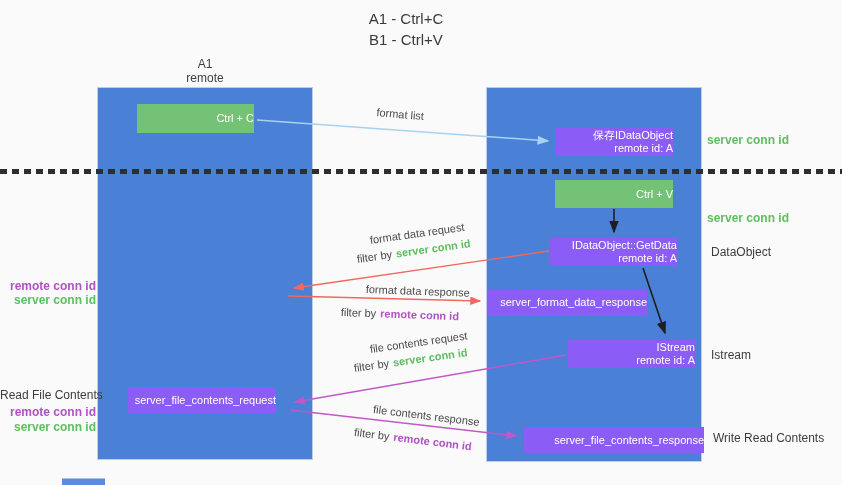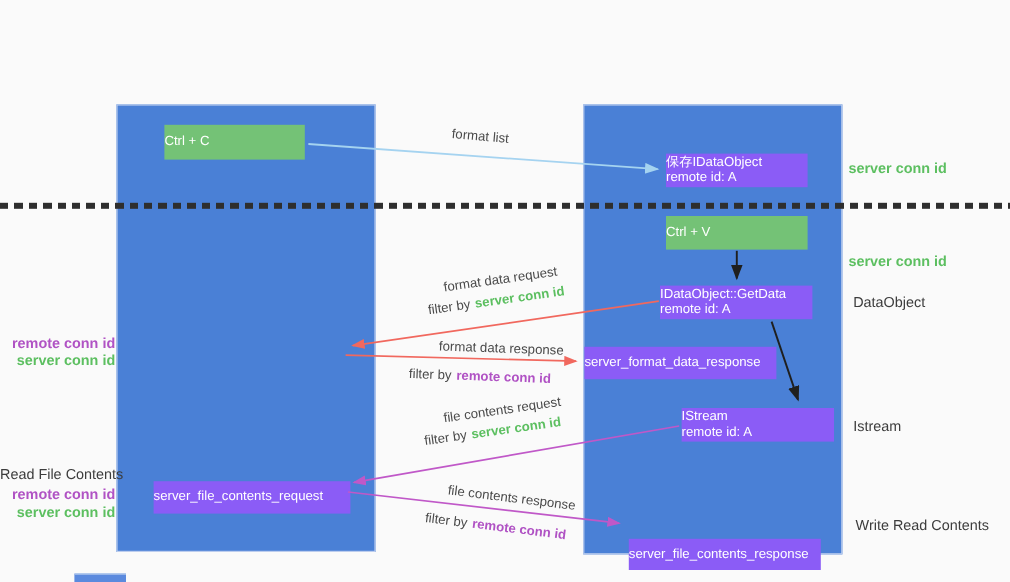--- a/index.html
+++ b/index.html
@@ -6,40 +6,48 @@
   .stage{
     position:relative;width:842px;height:485px;background:#fafafa;
     font-family:"Liberation Sans", sans-serif;overflow:hidden;color:#3c3c3c;
   }
   .abs{position:absolute;}
   .title{left:256px;top:8px;width:300px;text-align:center;font-size:15px;line-height:21px;color:#3a3a3a;}
   .lane-header{text-align:center;font-size:12px;line-height:14px;color:#3f3f3f;}
   .lane{background:#4a80d6;border:1px solid #bccdee;box-sizing:border-box;}
   .dotted{left:0;top:169px;width:842px;height:5px;
     background:repeating-linear-gradient(to right,#2e2e2e 0 7px,transparent 7px 12px);}
-  .node{display:flex;flex-direction:column;align-items:flex-start;justify-content:center;
+  .node{display:flex;flex-direction:column;align-items:flex-end;justify-content:center;
     color:#ffffff;font-size:11px;line-height:13px;text-align:center;box-sizing:border-box;}
   .green-box{background:#74c276;}
   .orange-box{background:#8b5cf6;}
   .side-label{font-size:12px;line-height:14px;white-space:nowrap;}
   .green-text{color:#5cbf60;font-weight:bold;}
   .purple-text{color:#b052c4;font-weight:bold;}
   .dark-text{color:#3c3c3c;}
   .left-col{left:0;width:96px;text-align:right;}
   .edge-label{font-size:11px;line-height:13px;white-space:nowrap;color:#4a4a4a;transform-origin:left top;}
   .edge-label .pre{margin-right:4px;color:#4a4a4a;}
   svg.overlay{position:absolute;left:0;top:0;pointer-events:none;}
   .artifact{left:62px;top:478px;width:43px;height:7px;background:#5b8ade;border-top:1px solid #a9c2ec;}
 </style>
 </head>
 <body>
 
 <div class="stage">
 
+  <div class="abs title">
+    <div>A1 - Ctrl+C</div>
+    <div>B1 - Ctrl+V</div>
+  </div>
 
+  <div class="abs lane-header" style="left:155px;top:57px;width:100px;">
+    <div>A1</div>
+    <div>remote</div>
+  </div>
 
   <div class="abs lane" style="left:97px;top:87px;width:216px;height:373px;"></div>
   <div class="abs lane" style="left:486px;top:87px;width:216px;height:375px;"></div>
 
   <div class="abs dotted"></div>
 
   <div class="abs node green-box" style="left:137px;top:104px;width:117px;height:29px;">
     <span>Ctrl + C</span>
   </div>
 
@@ -60,25 +68,25 @@
 
   <div class="abs node orange-box" style="left:487px;top:289px;width:160px;height:27px;">
     <span>server_format_data_response</span>
   </div>
 
   <div class="abs node orange-box" style="left:568px;top:340px;width:127px;height:28px;">
     <span>IStream</span>
     <span>remote id: A</span>
   </div>
 
-  <div class="abs node orange-box" style="left:128px;top:401px;width:164px;height:27px;">
+  <div class="abs node orange-box" style="left:128px;top:387px;width:148px;height:27px;">
     <span>server_file_contents_request</span>
   </div>
 
-  <div class="abs node orange-box" style="left:524px;top:449px;width:160px;height:26px;">
+  <div class="abs node orange-box" style="left:524px;top:427px;width:180px;height:26px;">
     <span>server_file_contents_response</span>
   </div>
 
   <div class="abs side-label green-text" style="left:707px;top:133px;">server conn id</div>
   <div class="abs side-label green-text" style="left:707px;top:211px;">server conn id</div>
   <div class="abs side-label dark-text" style="left:711px;top:245px;">DataObject</div>
   <div class="abs side-label dark-text" style="left:711px;top:348px;">Istream</div>
   <div class="abs side-label dark-text" style="left:713px;top:431px;">Write Read Contents</div>
 
   <div class="abs side-label purple-text left-col" style="top:279px;">remote conn id</div>

